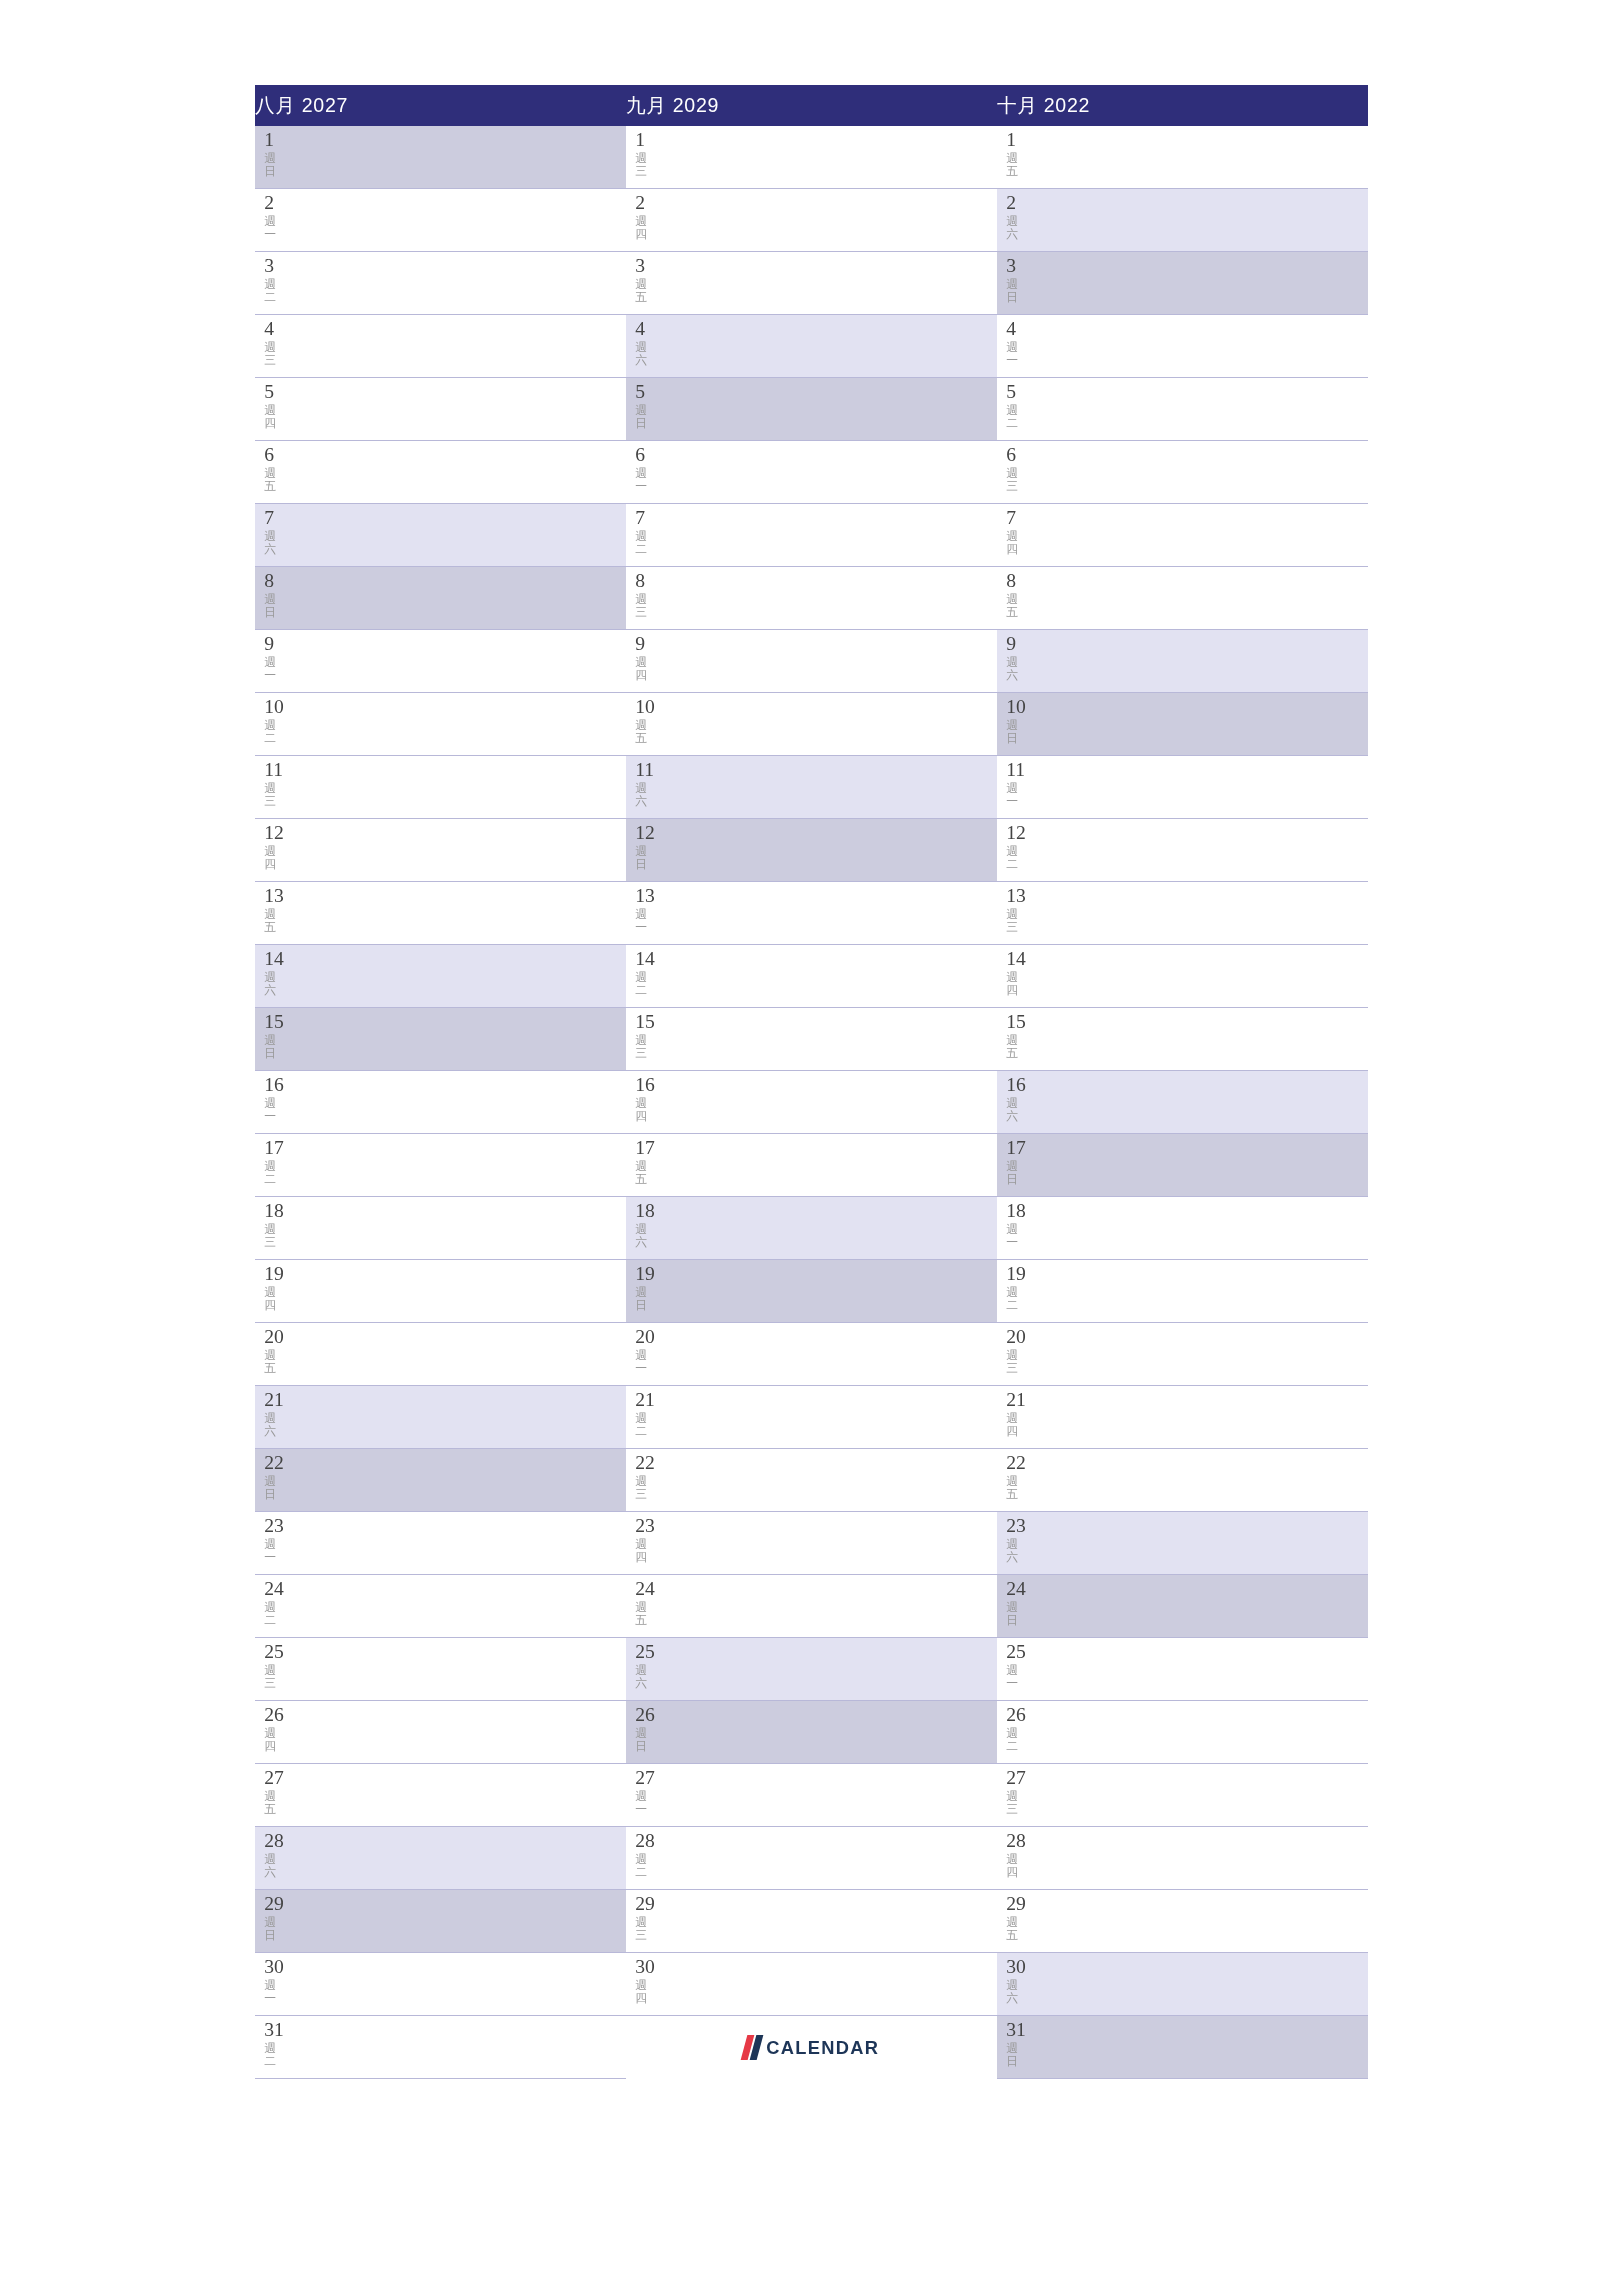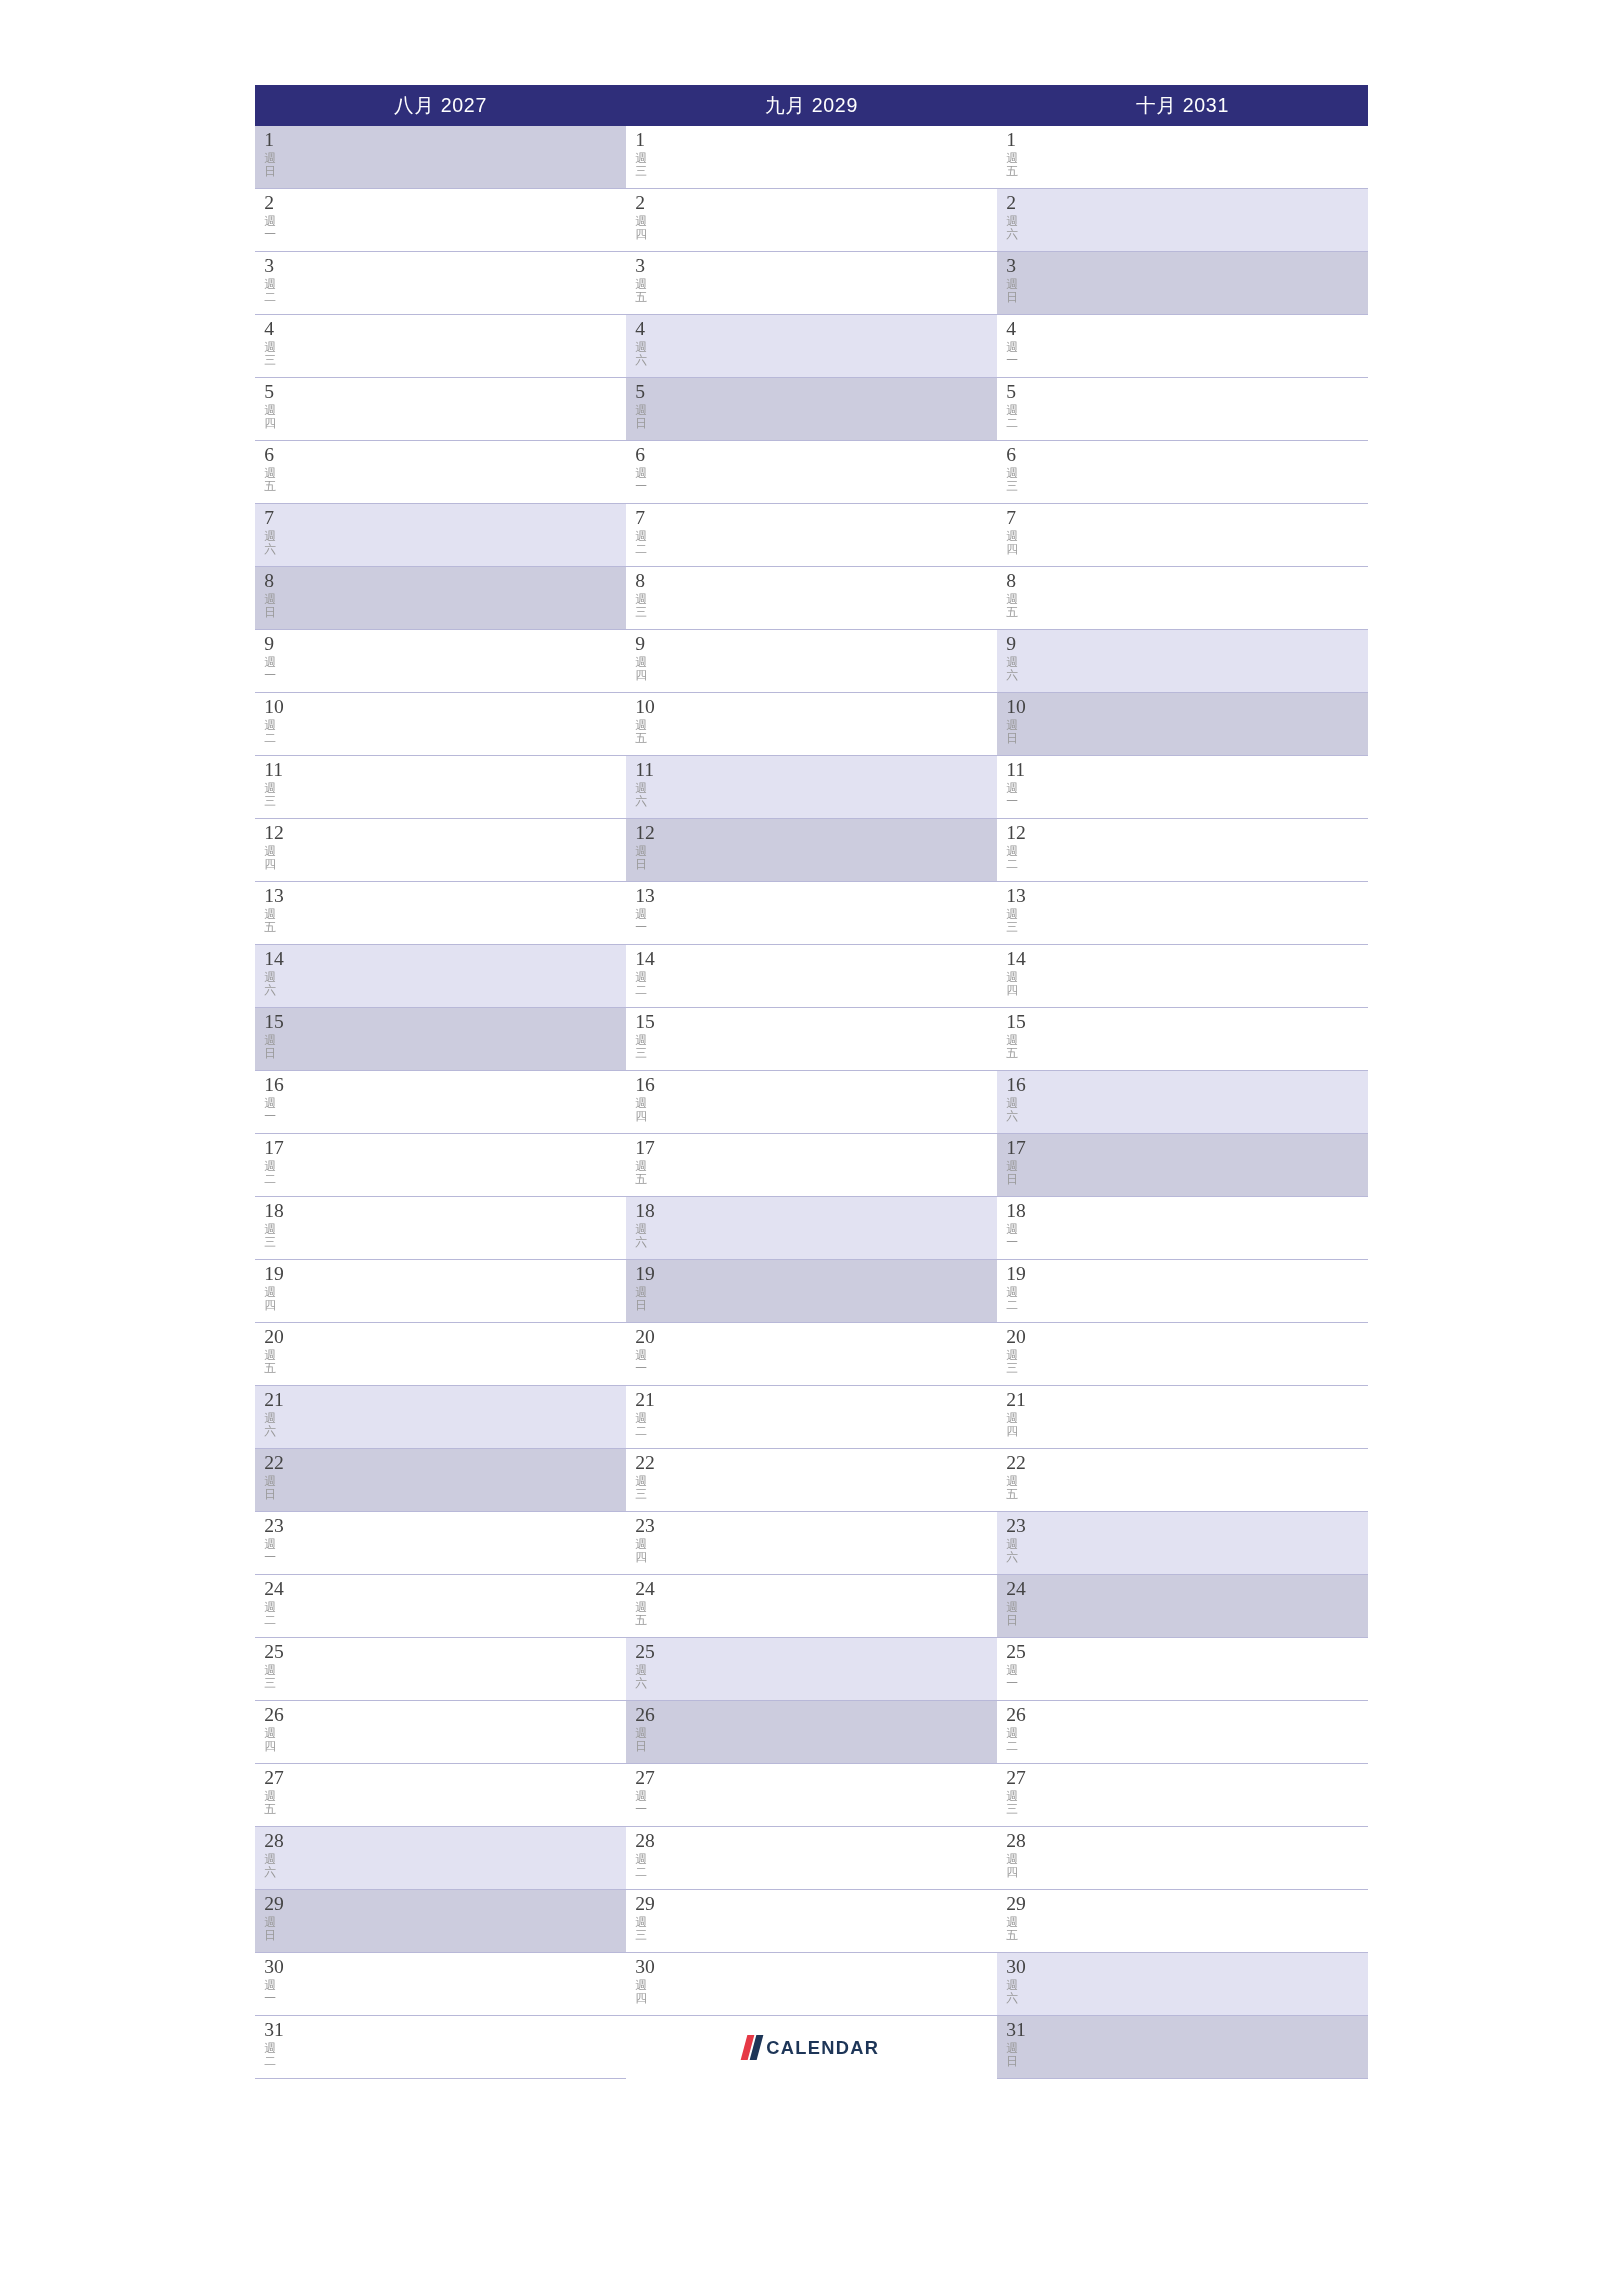--- a/index.html
+++ b/index.html
@@ -15,21 +15,20 @@
     gap: 0;
   }
   .month-col {
     flex: 1;
     display: flex;
     flex-direction: column;
   }
   .month-header {
     background: #2f2e7a;
     color: #ffffff;
-    text-align: center;
     font-size: 19.6px;
     font-weight: 400;
     padding: 6.5px 0 7.9px 0;
     letter-spacing: 0.7px;
   }
   .day-cell {
     height: 63px;
     border-bottom: 0.7px solid #b8b8d8;
     padding: 2.6px 0 0 9.2px;
     display: flex;
@@ -401,21 +400,21 @@
         <div class="logo">
           <div class="logo-stripes">
             <div class="stripe red"></div>
             <div class="stripe blue"></div>
           </div>
           <div class="logo-text">CALENDAR</div>
         </div>
       </div>
     </div>
     <div class="month-col">
-      <div class="month-header">十月 2031</div>
+      <div class="month-header">十月 2022</div>
       <div class="day-cell weekday">
         <div class="day-num">1</div>
         <div class="day-label">週
 五</div>
       </div>
       <div class="day-cell sat">
         <div class="day-num">2</div>
         <div class="day-label">週
 六</div>
       </div>

